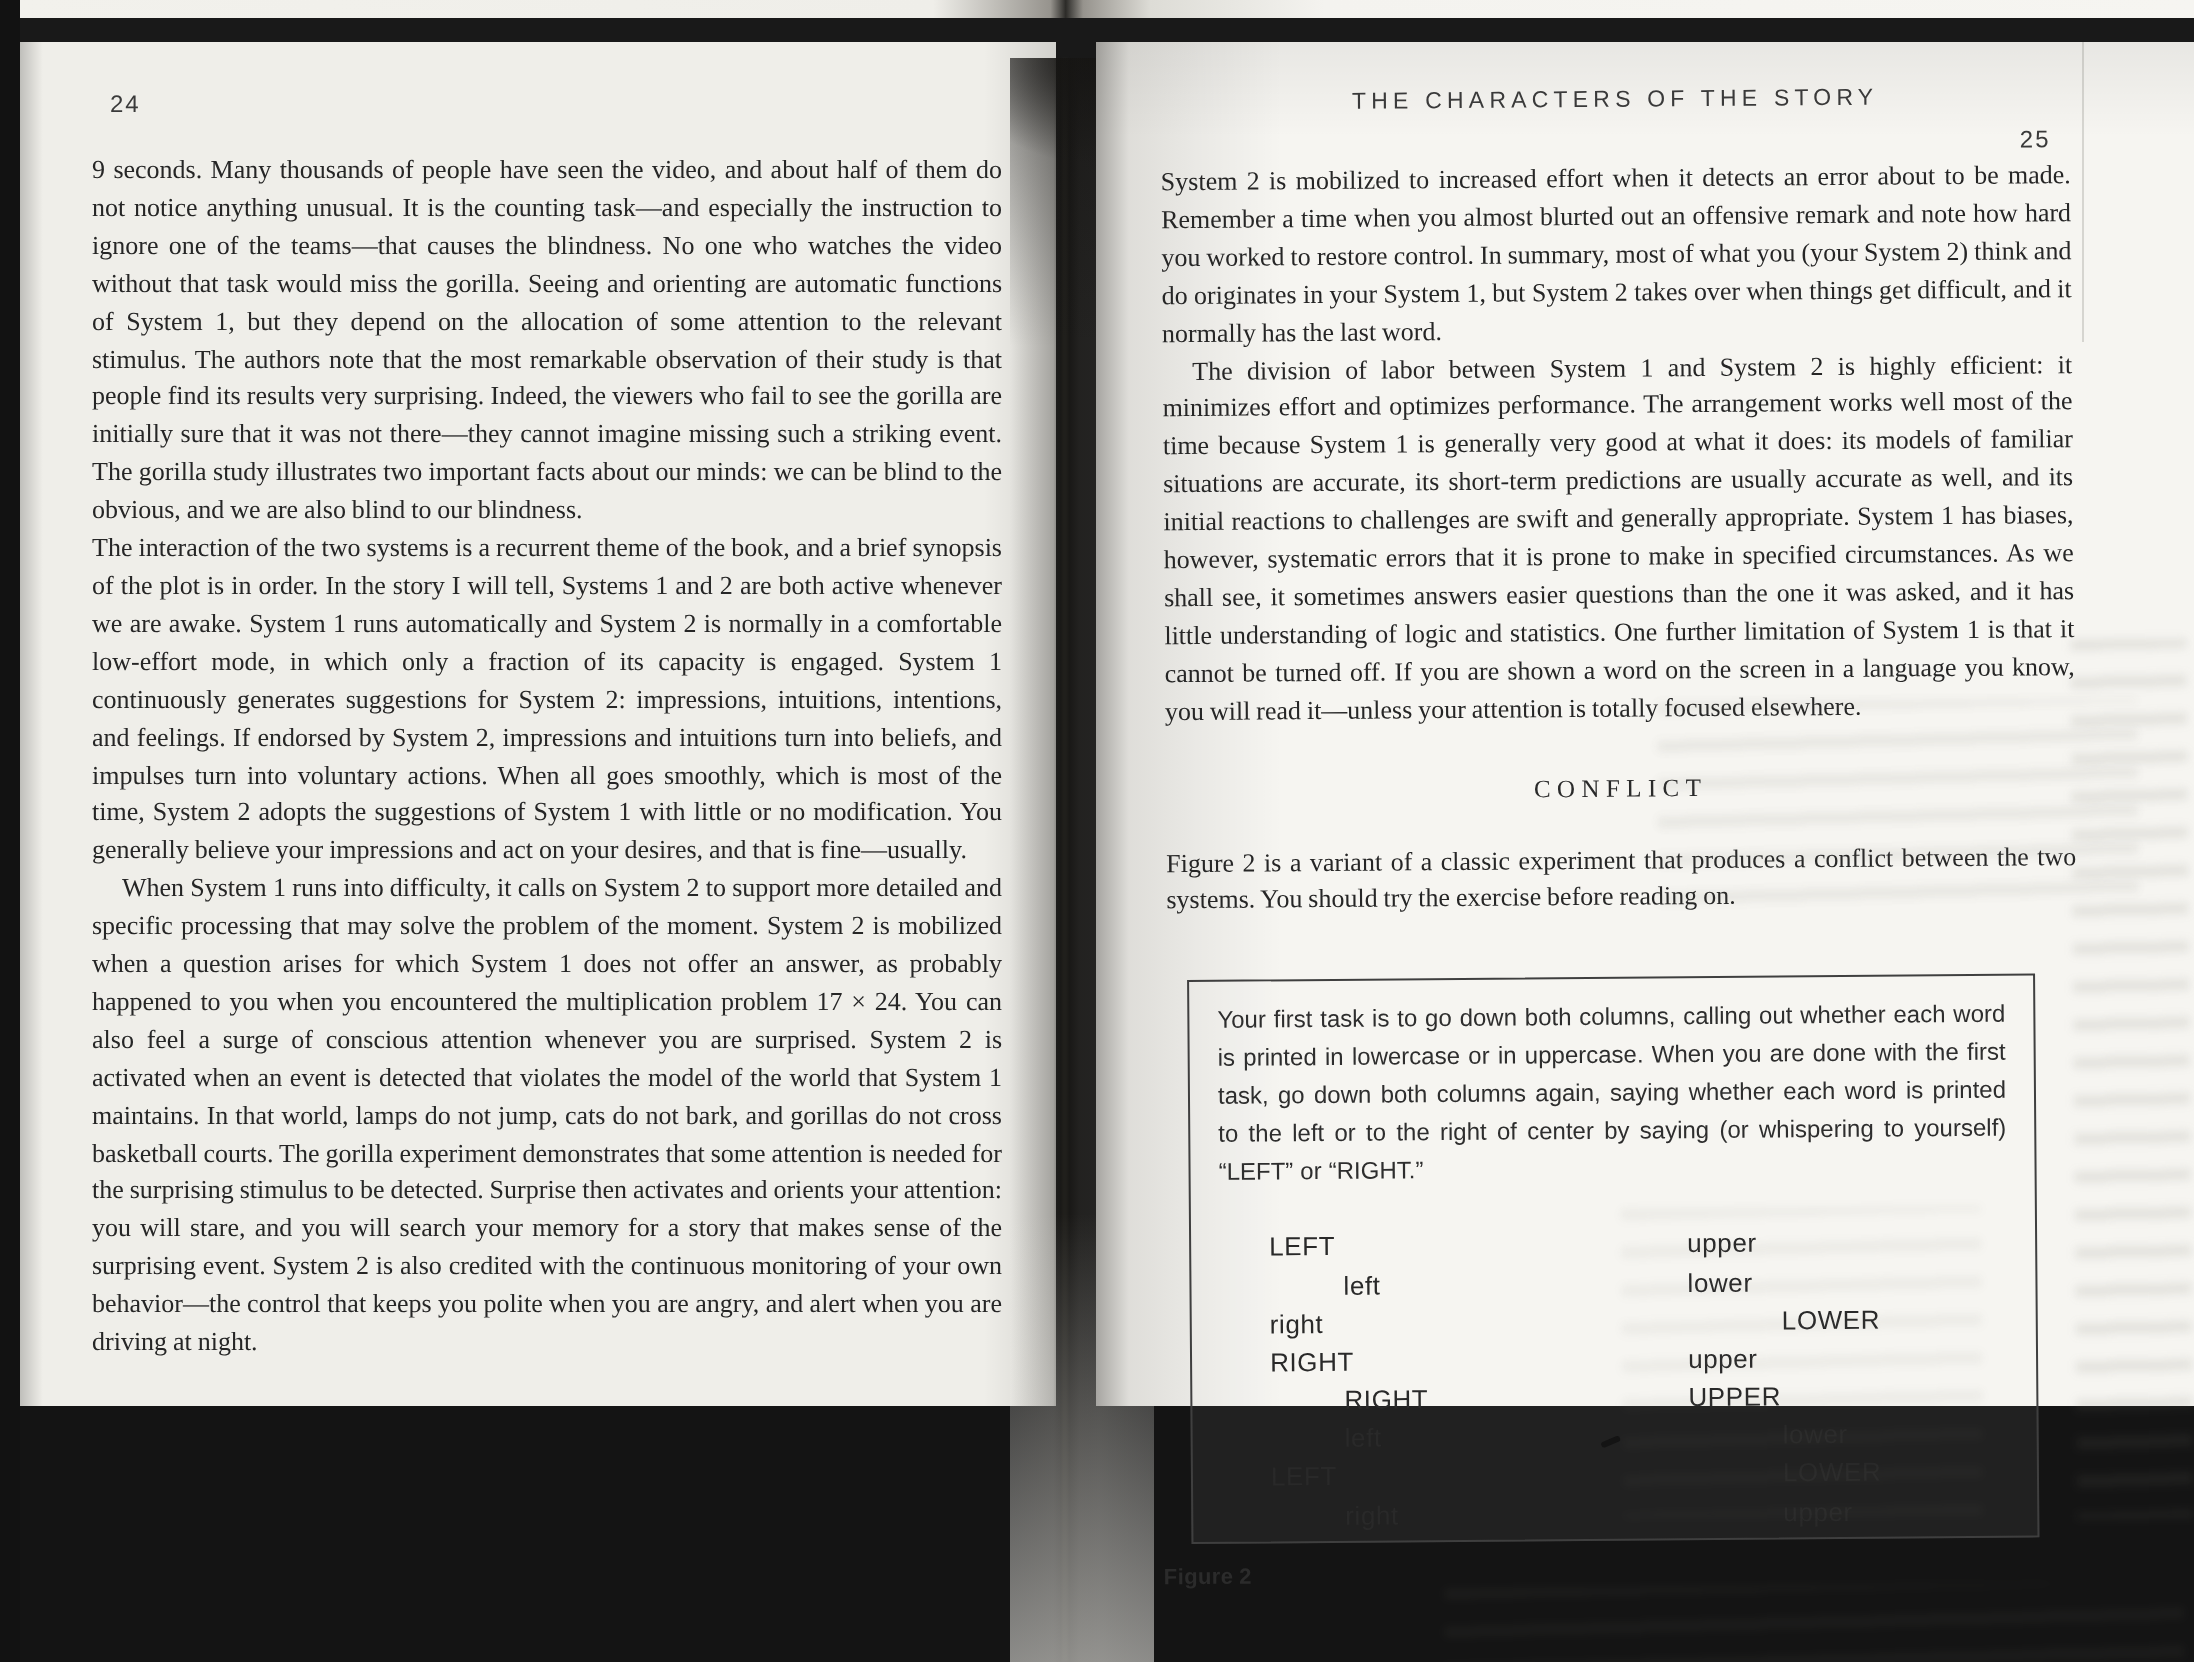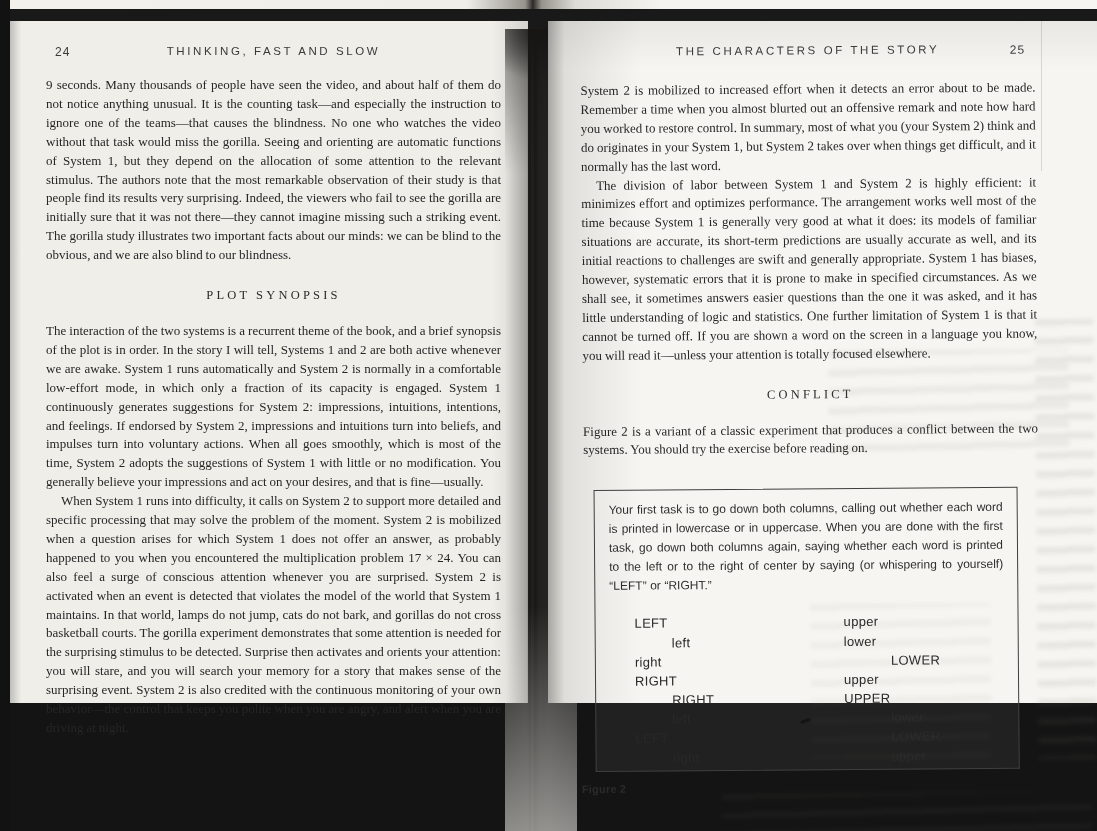--- a/index.html
+++ b/index.html
@@ -36,21 +36,21 @@
     opacity:.75;filter:blur(.4px);}
   .spine-wedge{position:absolute;left:0;top:0;width:150px;height:140px;
     background:radial-gradient(ellipse 95px 75px at 40px 0px,rgba(24,23,21,.95),rgba(24,23,21,0) 70%);}
 
   
   .head-row{position:absolute;top:24px;left:36px;width:455px;height:16px;
     font-family:"Liberation Sans","DejaVu Sans",sans-serif;color:#3a3a3a;}
   .runhead{display:block;text-align:center;font-size:11.5px;letter-spacing:2.6px;white-space:nowrap;}
   .pagenum{position:absolute;top:0;font-size:12px;letter-spacing:1px;}
   .pagenum.pn-left{left:9px;}
-  .pagenum.pn-right{right:10px;}
+  .pagenum.pn-right{right:10px;margin-top:20px;}
 
   
   .body-col{position:absolute;top:55px;left:36px;width:455px;
     font-size:13px;line-height:18.9px;text-align:justify;color:#262626;word-spacing:-.3px;}
   .body-col p{margin:0;}
   p.indent{text-indent:15px;}
   .sect{font-weight:normal;font-size:12.5px;letter-spacing:3.2px;text-align:center;
     color:#2a2a2a;margin:21px 0 17px;}
 
   .rp-rotate{position:absolute;inset:0;transform:rotate(-0.45deg);transform-origin:55% 40%;}
@@ -85,25 +85,23 @@
 <body>
 
 <div class="scan">
   <div class="top-sliver"></div>
   <div class="black-band"></div>
   <div class="left-edge"></div>
 
   <div class="page page-left">
     <div class="head-row">
       <span class="pagenum pn-left">24</span>
-      <span class="runhead">THINKING, FAST AND SLOW</span>
     </div>
     <div class="body-col">
       <p>9 seconds. Many thousands of people have seen the video, and about half of them do not notice anything unusual. It is the counting task—and especially the instruction to ignore one of the teams—that causes the blindness. No one who watches the video without that task would miss the gorilla. Seeing and orienting are automatic functions of System 1, but they depend on the allocation of some attention to the relevant stimulus. The authors note that the most remarkable observation of their study is that people find its results very surprising. Indeed, the viewers who fail to see the gorilla are initially sure that it was not there—they cannot imagine missing such a striking event. The gorilla study illustrates two important facts about our minds: we can be blind to the obvious, and we are also blind to our blindness.</p>
-      <h2 class="sect">PLOT SYNOPSIS</h2>
       <p>The interaction of the two systems is a recurrent theme of the book, and a brief synopsis of the plot is in order. In the story I will tell, Systems 1 and 2 are both active whenever we are awake. System 1 runs automatically and System 2 is normally in a comfortable low-effort mode, in which only a fraction of its capacity is engaged. System 1 continuously generates suggestions for System 2: impressions, intuitions, intentions, and feelings. If endorsed by System 2, impressions and intuitions turn into beliefs, and impulses turn into voluntary actions. When all goes smoothly, which is most of the time, System 2 adopts the suggestions of System 1 with little or no modification. You generally believe your impressions and act on your desires, and that is fine—usually.</p>
       <p class="indent">When System 1 runs into difficulty, it calls on System 2 to support more detailed and specific processing that may solve the problem of the moment. System 2 is mobilized when a question arises for which System 1 does not offer an answer, as probably happened to you when you encountered the multiplication problem 17 × 24. You can also feel a surge of conscious attention whenever you are surprised. System 2 is activated when an event is detected that violates the model of the world that System 1 maintains. In that world, lamps do not jump, cats do not bark, and gorillas do not cross basketball courts. The gorilla experiment demonstrates that some attention is needed for the surprising stimulus to be detected. Surprise then activates and orients your attention: you will stare, and you will search your memory for a story that makes sense of the surprising event. System 2 is also credited with the continuous monitoring of your own behavior—the control that keeps you polite when you are angry, and alert when you are driving at night.</p>
     </div>
   </div>
 
   <div class="spine">
     <div class="spine-line"></div>
     <div class="spine-wedge"></div>
   </div>
 

